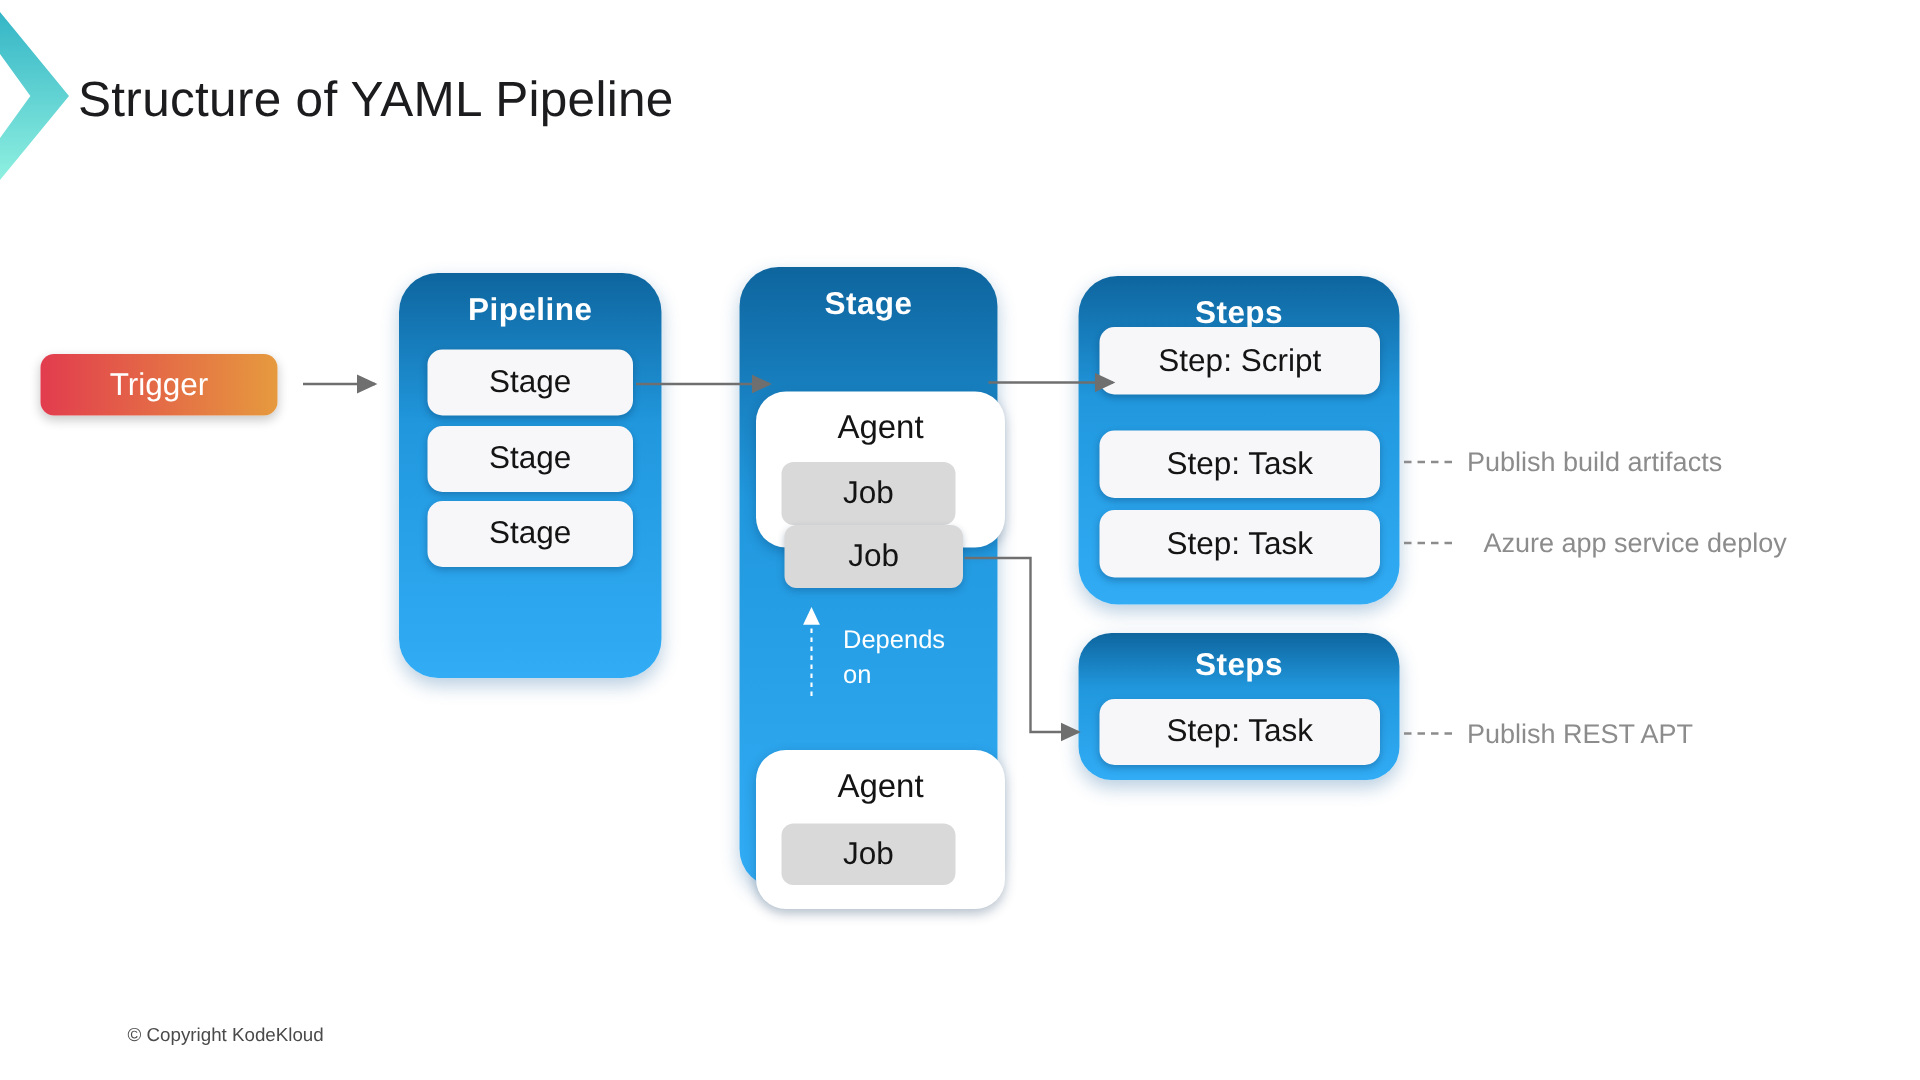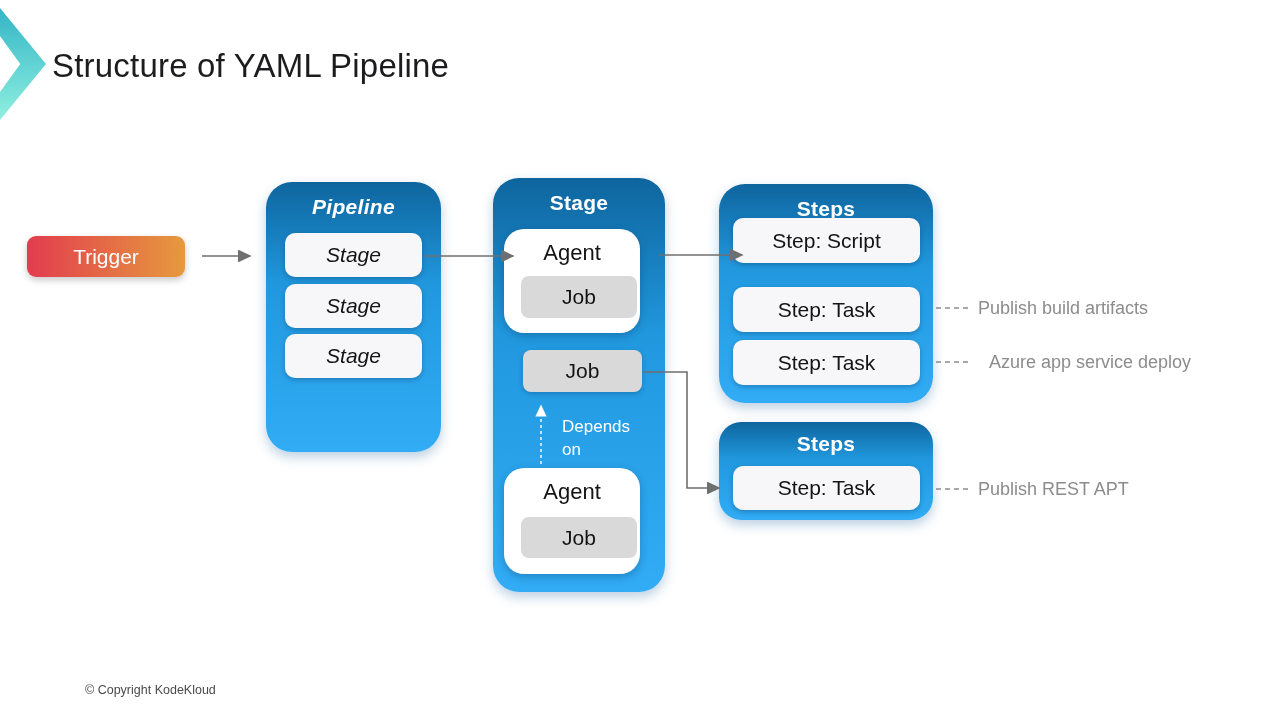--- a/index.html
+++ b/index.html
@@ -35,21 +35,21 @@
     position: absolute; border-radius: 26px;
     background: linear-gradient(180deg, var(--box-blue-top) 0%, var(--box-blue-mid) 38%, var(--box-blue-bottom) 100%);
     box-shadow: 0 5px 12px rgba(30,100,160,0.30);
   }
   .blue-box .box-title {
     position: absolute; left: 0; top: 13px; width: 100%;
     text-align: center; color: #ffffff; font-size: 21px; font-weight: 600;
     letter-spacing: 0.3px;
   }
 
-  .pipeline-box { left: 266px; top: 182px; width: 175px; height: 270px; font-style: italic; }
+  .pipeline-box { left: 266px; top: 182px; width: 175px; height: 270px; }
   .stage-box    { left: 493px; top: 178px; width: 172px; height: 414px; }
   .steps-box-1  { left: 719px; top: 184px; width: 214px; height: 219px; }
   .steps-box-2  { left: 719px; top: 422px; width: 214px; height: 98px; border-radius: 22px; }
 
   
   .item-pill {
     position: absolute; background: var(--item-bg); border-radius: 10px;
     display: flex; align-items: center; justify-content: center;
     font-size: 21px; color: #141414;
     box-shadow: 0 2px 5px rgba(0,40,80,0.30);
@@ -61,23 +61,24 @@
 
   .steps-box-1 .item-pill { left: 14px; width: 187px; height: 45px; }
   .steps-box-1 .item-pill.i0 { top: 34px; }
   .steps-box-1 .item-pill.i1 { top: 103px; }
   .steps-box-1 .item-pill.i2 { top: 156px; }
   .steps-box-2 .item-pill { left: 14px; top: 44px; width: 187px; height: 44px; }
   .steps-box-2 .box-title { top: 10px; }
 
   
   .agent-card {
-    position: absolute; left: 11px; width: 136px;
+    position: absolute; left: 11px; width: 166px;
     background: #ffffff; border-radius: 20px;
     box-shadow: 0 3px 8px rgba(0,40,80,0.28);
+    margin-top: 32px;
   }
   .agent-card.top { top: 51px; height: 104px; }
   .agent-card.bottom { top: 290px; height: 106px; }
   .agent-label {
     position: absolute; top: 11px; width: 100%; text-align: center;
     font-size: 22px; color: #141414;
   }
   .job-pill {
     position: absolute; background: var(--job-gray); border-radius: 8px;
     display: flex; align-items: center; justify-content: center;

